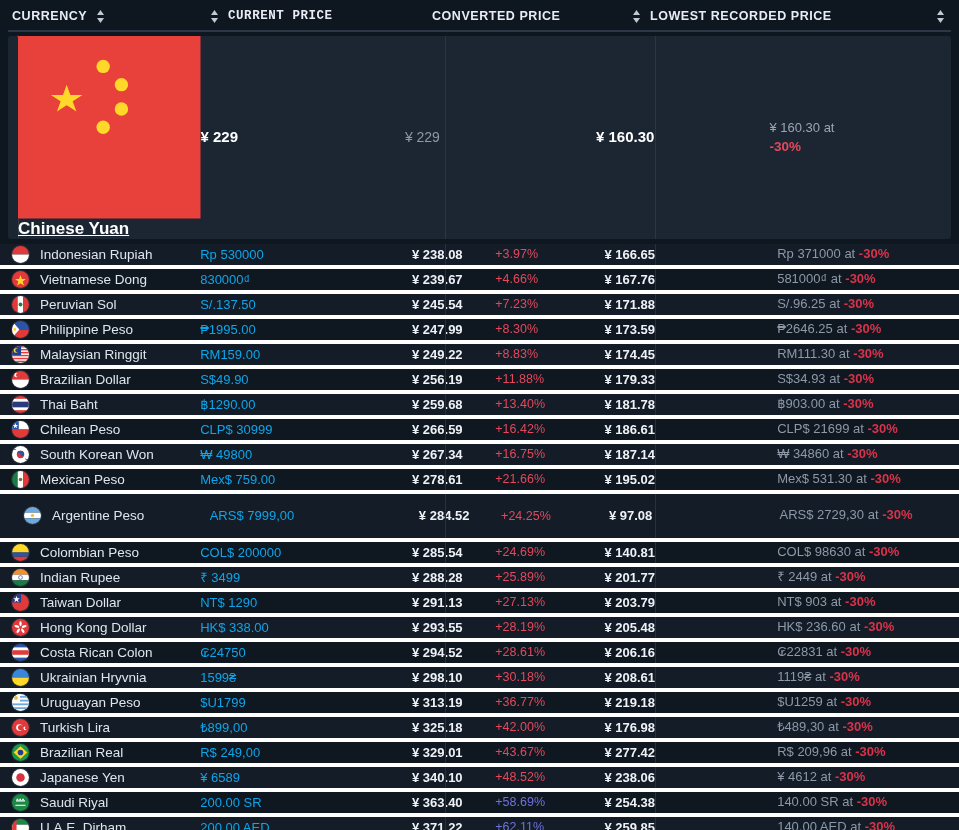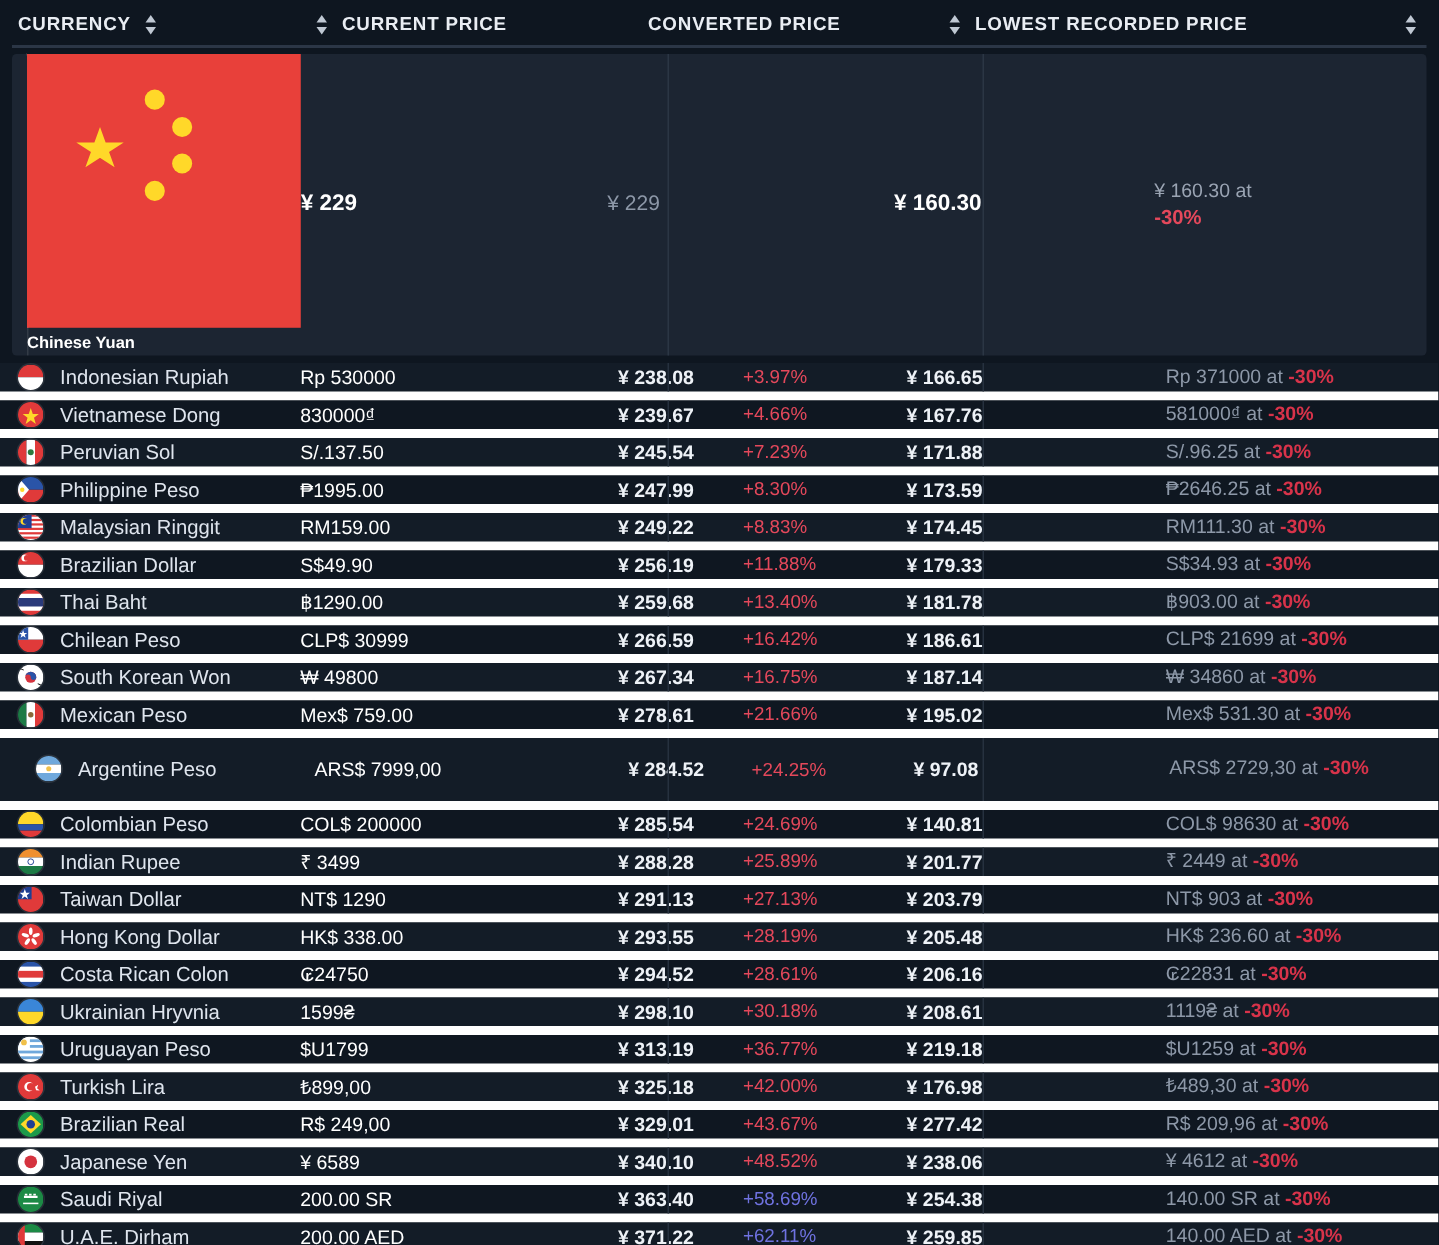--- a/index.html
+++ b/index.html
@@ -25,37 +25,37 @@
   }
   .th{
     font-size:12.5px;
     font-weight:bold;
     letter-spacing:.55px;
     color:#e9edf3;
     display:flex; align-items:center; gap:9px;
     white-space:nowrap;
   }
   .th.c1{ width:210px; padding-left:12px; }
-  .th.c2{ width:222px; }
+  .th.c2{ width:222px;font-family:Liberation Mono, monospace; }
   .th.c3{ width:200px; }
   .th.c4{ width:272px; }
   .th.c5{ width:55px; justify-content:flex-end; padding-right:14px; }
 
   .sort{ flex:none; width:9px; height:15px; opacity:.95; }
 
   
   .tbody{ position:relative; }
 
   .row{
     display:flex;
     align-items:stretch;
     min-height:25px;
     position:relative;
     background:#131c27;
-    border-bottom:6px solid #ffffff;
+    border-bottom:4px solid #ffffff;
   }
   .row.alt{ background:#0f1721; }
   .row .cell{ display:flex; align-items:center; }
 
   
   .row::before{
     content:""; position:absolute; top:0; bottom:0; left:445px;
     width:1px; background:#26313f;
   }
   .row::after{
@@ -64,21 +64,21 @@
   }
 
   .c-cur{ width:222px; padding-left:12px; gap:11px; }
   .c-price{ width:223px; }
   .c-conv{ width:105px; padding-left:12px; }
   .c-pct{ width:105px; }
   .c-low{ width:200px; padding-left:15px; }
   .c-note{ width:209px; padding-left:7px; padding-right:8px; }
 
   .cur-name{ font-size:13.5px; color:#dfe5ee; }
-  .price{ font-size:13px; color:#ffffff; }
+  .price{ font-size:13px; color:#0ea5e9; }
   .conv{ font-size:13px; color:#eef2f7; font-weight:bold; }
   .pct{ font-size:12.5px; font-weight:normal; color:#e4485b; }
   .pct.blue{ color:#6f72e0; }
   .low{ font-size:13px; color:#eef2f7; font-weight:bold; }
   .note{ font-size:13px; color:#8d98a8; line-height:1.45; }
   .note b{ color:#d8334a; font-weight:bold; }
 
   
   .hrow{
     margin:4px 8px 5px 8px;
@@ -91,21 +91,21 @@
   }
   .hrow::before{
     content:""; position:absolute; top:0; bottom:0; left:437px;
     width:1px; background:#2b3644;
   }
   .hrow::after{
     content:""; position:absolute; top:0; bottom:0; left:647px;
     width:1px; background:#2b3644;
   }
   .hrow .c-cur{ width:214px; padding-left:10px; gap:12px; }
-  .hrow .cur-name{ font-size:11px; font-weight:bold; color:#fff; }
+  .hrow .cur-name{ font-size:17px; font-weight:bold; color:#fff;text-decoration:underline; }
   .hrow .price{ font-size:15px; font-weight:bold; color:#fff; }
   .hrow .c-price{ width:215px; }
   .hrow .conv{ font-size:14px; font-weight:normal; color:#8d98a8; }
   .hrow .low{ font-size:15px; font-weight:bold; color:#fff; }
   .hrow .c-low{ padding-left:14px; }
   .hrow .note{ font-size:13px; color:#9aa4b3; line-height:1.35; }
   .hrow .note b{ color:#e4485b; font-size:13.5px; }
   .hrow .c-note{ align-items:center; }
 
   

